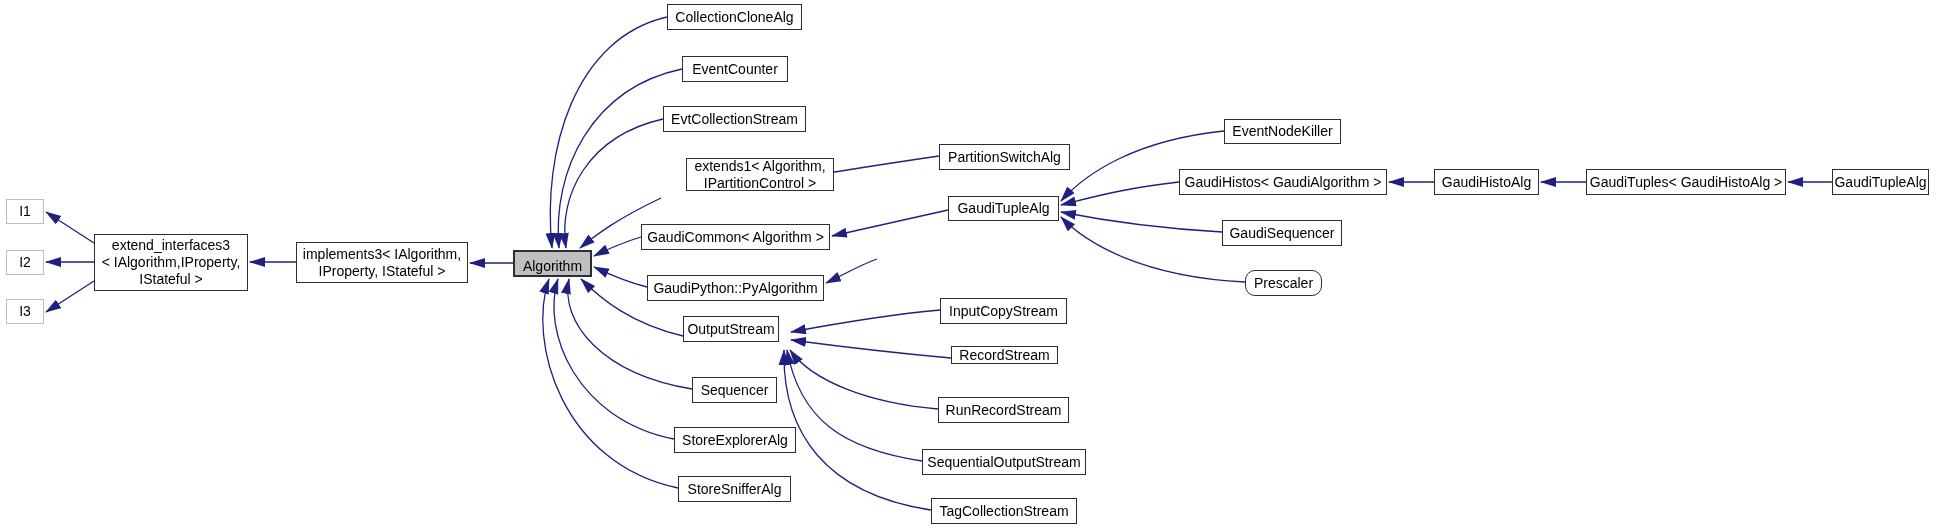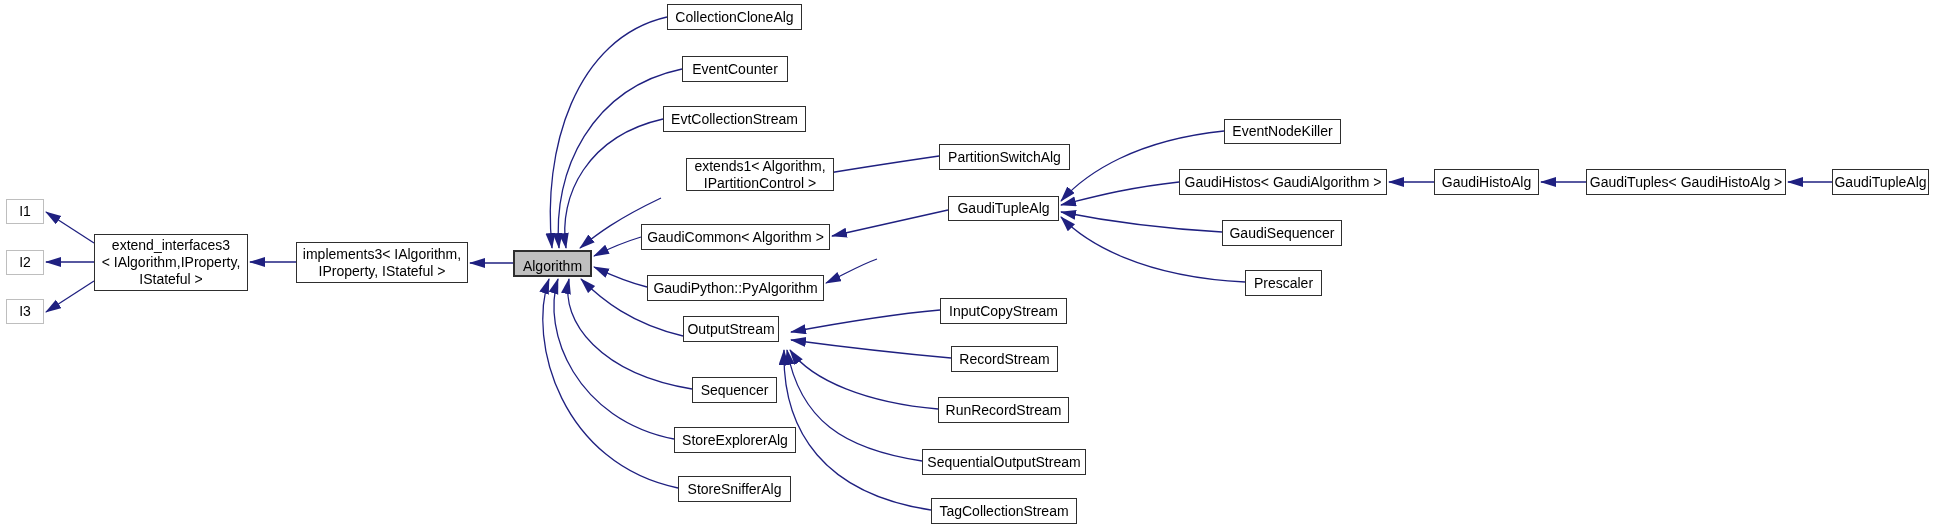--- a/index.html
+++ b/index.html
@@ -141,42 +141,42 @@
     </div>
     <div class="node " style="left: 939px; top: 144px; width: 131px; height: 26px;">
       <span>PartitionSwitchAlg</span>
     </div>
     <div class="node " style="left: 948px; top: 196px; width: 111px; height: 25px;">
       <span>GaudiTupleAlg</span>
     </div>
     <div class="node " style="left: 940px; top: 298px; width: 127px; height: 26px;">
       <span>InputCopyStream</span>
     </div>
-    <div class="node " style="left: 951px; top: 346px; width: 107px; height: 26px;">
+    <div class="node " style="left: 951px; top: 346px; width: 107px; height: 18px;">
       <span>RecordStream</span>
     </div>
     <div class="node " style="left: 938px; top: 397px; width: 131px; height: 26px;">
       <span>RunRecordStream</span>
     </div>
     <div class="node " style="left: 922px; top: 449px; width: 164px; height: 26px;">
       <span>SequentialOutputStream</span>
     </div>
     <div class="node " style="left: 931px; top: 498px; width: 146px; height: 26px;">
       <span>TagCollectionStream</span>
     </div>
     <div class="node " style="left: 1224px; top: 119px; width: 117px; height: 25px;">
       <span>EventNodeKiller</span>
     </div>
     <div class="node " style="left: 1179px; top: 169px; width: 208px; height: 26px;">
       <span>GaudiHistos&lt; GaudiAlgorithm &gt;</span>
     </div>
     <div class="node " style="left: 1222px; top: 220px; width: 120px; height: 26px;">
       <span>GaudiSequencer</span>
     </div>
-    <div class="node " style="left: 1245px; top: 270px; width: 77px; height: 26px;">
+    <div class="node " style="left: 1245px; top: 270px; width: 77px; height: 26px; border-radius: 10px;">
       <span>Prescaler</span>
     </div>
     <div class="node " style="left: 1434px; top: 169px; width: 105px; height: 26px;">
       <span>GaudiHistoAlg</span>
     </div>
     <div class="node " style="left: 1586px; top: 169px; width: 200px; height: 26px;">
       <span>GaudiTuples&lt; GaudiHistoAlg &gt;</span>
     </div>
     <div class="node " style="left: 1832px; top: 169px; width: 97px; height: 26px;">
       <span>GaudiTupleAlg</span>

